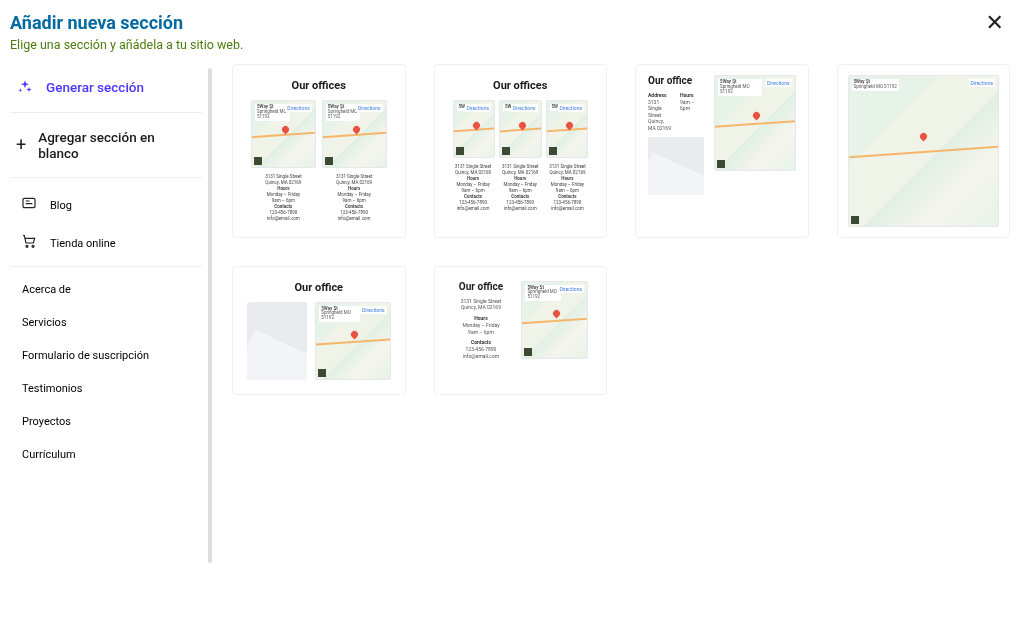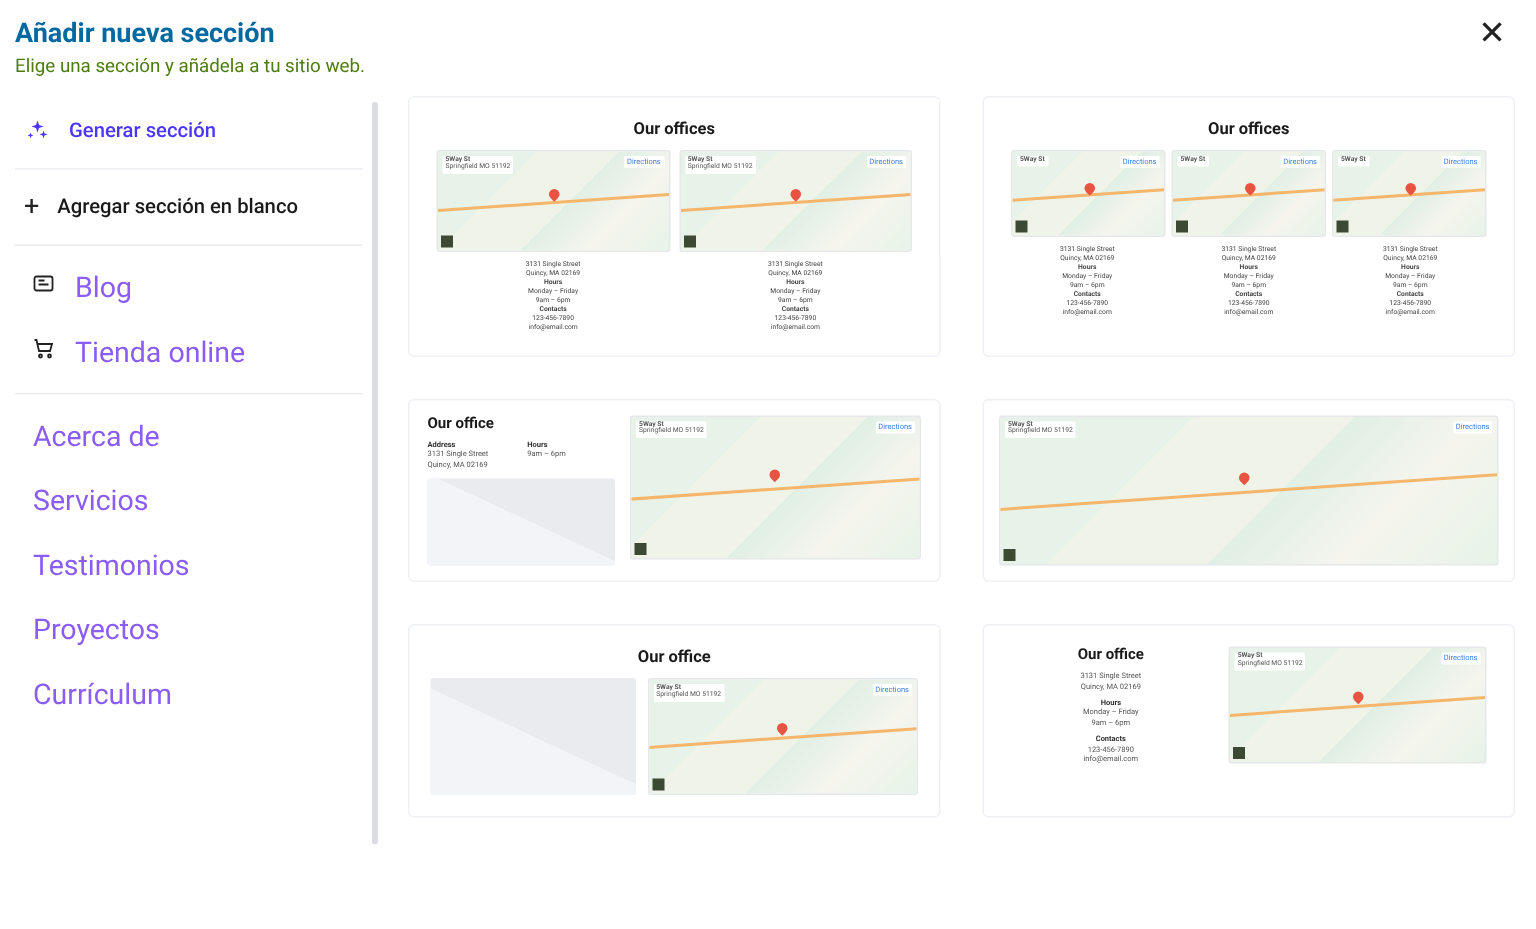--- a/index.html
+++ b/index.html
@@ -34,21 +34,21 @@
     color: #222;
     cursor: pointer;
     line-height: 1;
     padding: 0 2px;
   }
   .main {
     display: flex;
     height: calc(619px - 60px);
   }
   .sidebar {
-    width: 252px;
+    width: 212px;
     flex-shrink: 0;
     padding: 10px 10px 0 10px;
     overflow-y: auto;
     position: relative;
   }
   .scroll-indicator {
     position: absolute;
     right: 0;
     top: 10px;
     width: 4px;
@@ -64,37 +64,37 @@
     cursor: pointer;
     font-size: 13.5px;
     font-weight: 500;
   }
   .action-row.generate { color: #4b36ff; }
   .action-row.generate .spark { color: #4b36ff; }
   .divider { height: 1px; background: #ececf1; margin: 6px 0; }
   .action-row .plus { font-size: 18px; font-weight: 400; color: #222; line-height: 1; }
   .cat-item {
     display: flex;
-    align-items: flex-start;
+    align-items: flex-end;
     gap: 12px;
     padding: 10px 10px;
-    font-size: 19px;
-    color: #8b5cf6;
+    font-size: 11px;
+    color: #000000;
     border-radius: 6px;
     cursor: pointer;
   }
   .cat-item.simple { padding: 10px 12px; }
   .cat-item.active { background: #f0f1f5; font-weight: 500; }
   .icon { display:inline-flex; width:18px; height:18px; align-items:center; justify-content:center; }
   .content {
     flex: 1;
     overflow-y: auto;
     padding: 6px 14px 20px 20px;
     display: grid;
-    grid-template-columns: 1fr 1fr;
+    grid-template-columns: 1fr 1fr 1fr 1fr;
     gap: 28px 28px;
     align-content: start;
   }
   .card {
     background: #fff;
     border: 1px solid #eef0f4;
     border-radius: 4px;
     padding: 14px 18px;
     display: flex;
     flex-direction: column;
@@ -238,20 +238,23 @@
     </div>
     <div class="divider"></div>
 
     <div class="cat-item simple">
         <span>Acerca de</span>
       </div>
     <div class="cat-item simple">
         <span>Servicios</span>
       </div>
     <div class="cat-item simple">
+        <span>Formulario de suscripción</span>
+      </div>
+    <div class="cat-item simple">
         <span>Testimonios</span>
       </div>
     <div class="cat-item simple">
         <span>Proyectos</span>
       </div>
     <div class="cat-item simple">
         <span>Currículum</span>
       </div>
   </div>
 

